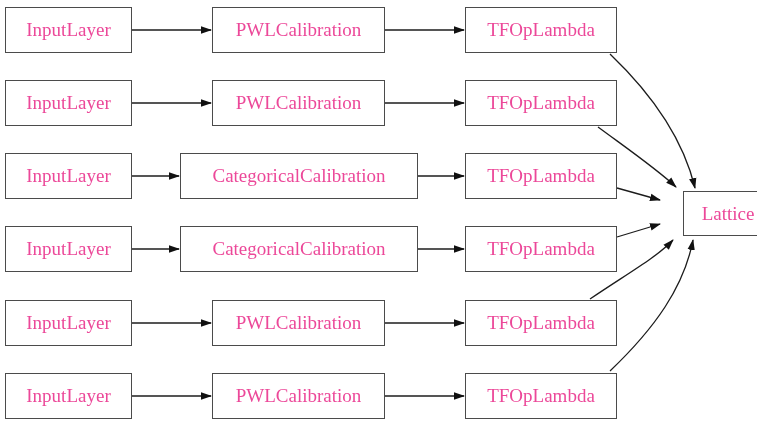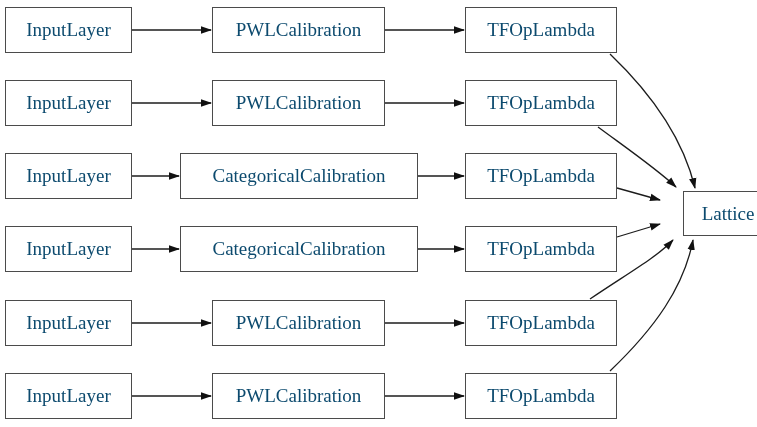--- a/index.html
+++ b/index.html
@@ -23,21 +23,21 @@
   }
   .node {
     position: absolute;
     box-sizing: border-box;
     border: 1.4px solid #4b4b4b;
     background: #ffffff;
     display: flex;
     align-items: center;
     justify-content: center;
     font-size: 19px;
-    color: #0c4a6e;
+    color: #ec4899;
     white-space: nowrap;
     z-index: 2;
   }
 </style>
 </head>
 <body>
 
 <div class="canvas">
 
   <svg class="edges" width="757" height="427" viewBox="0 0 757 427">

